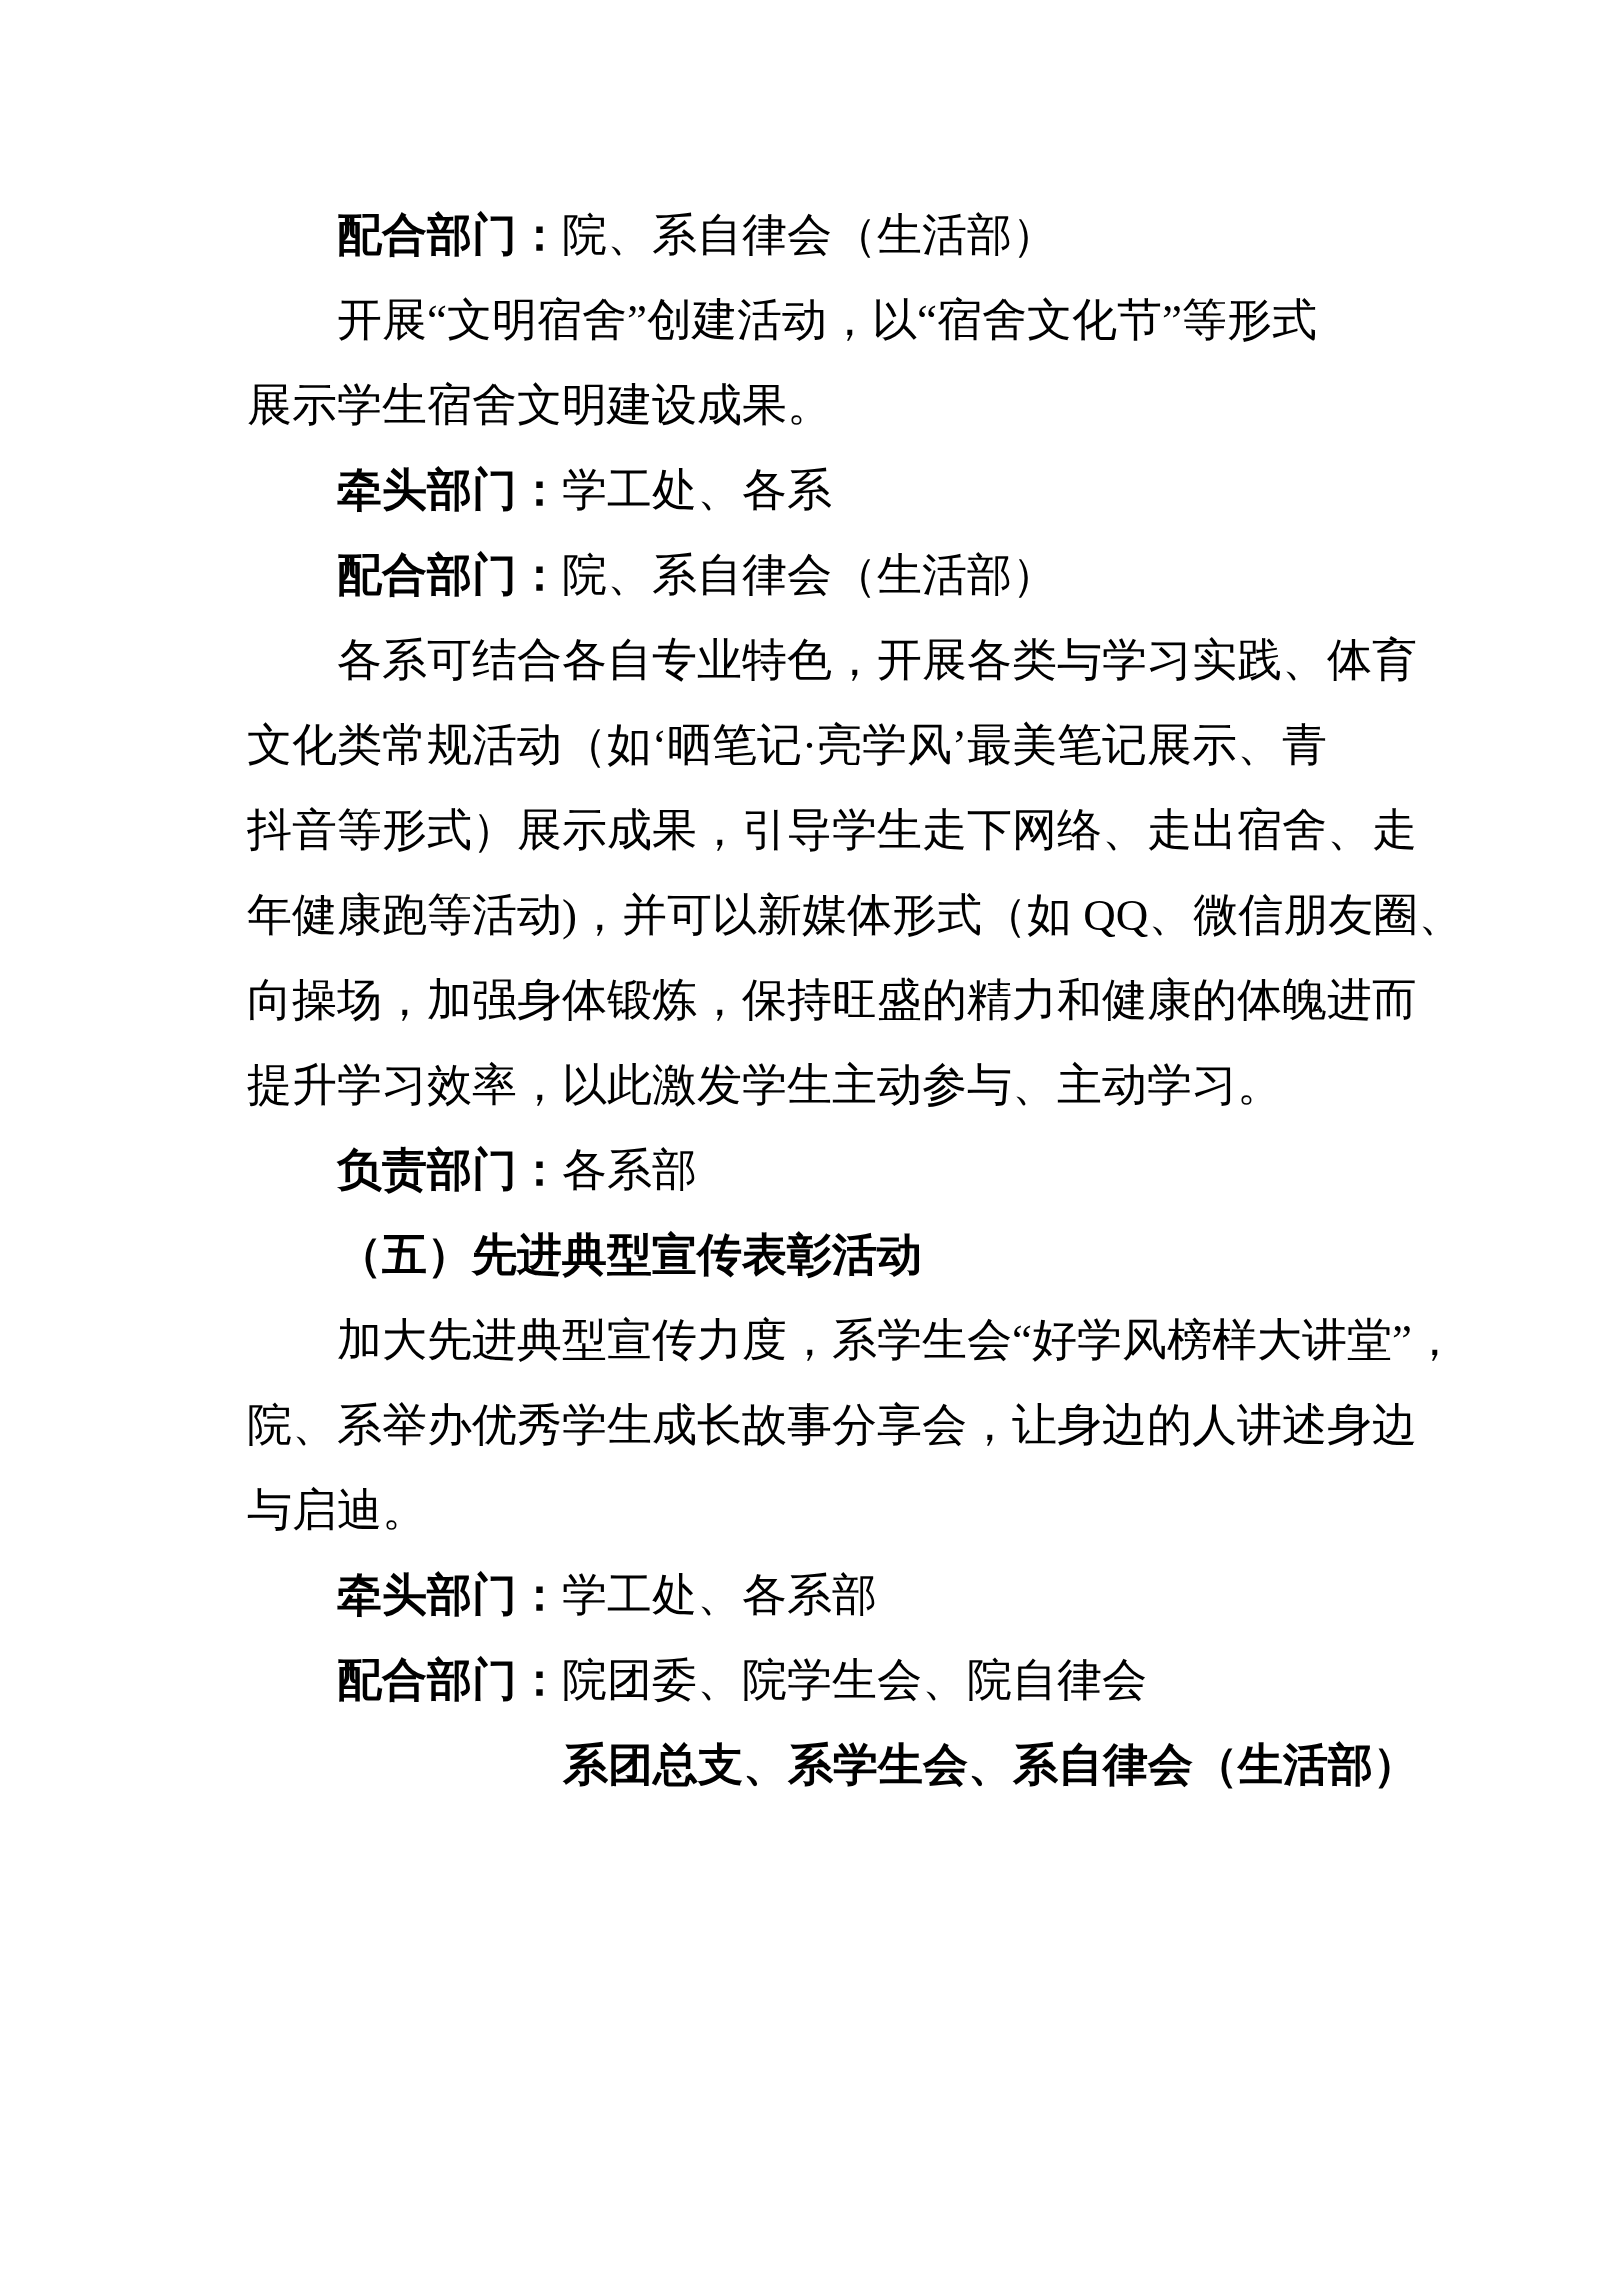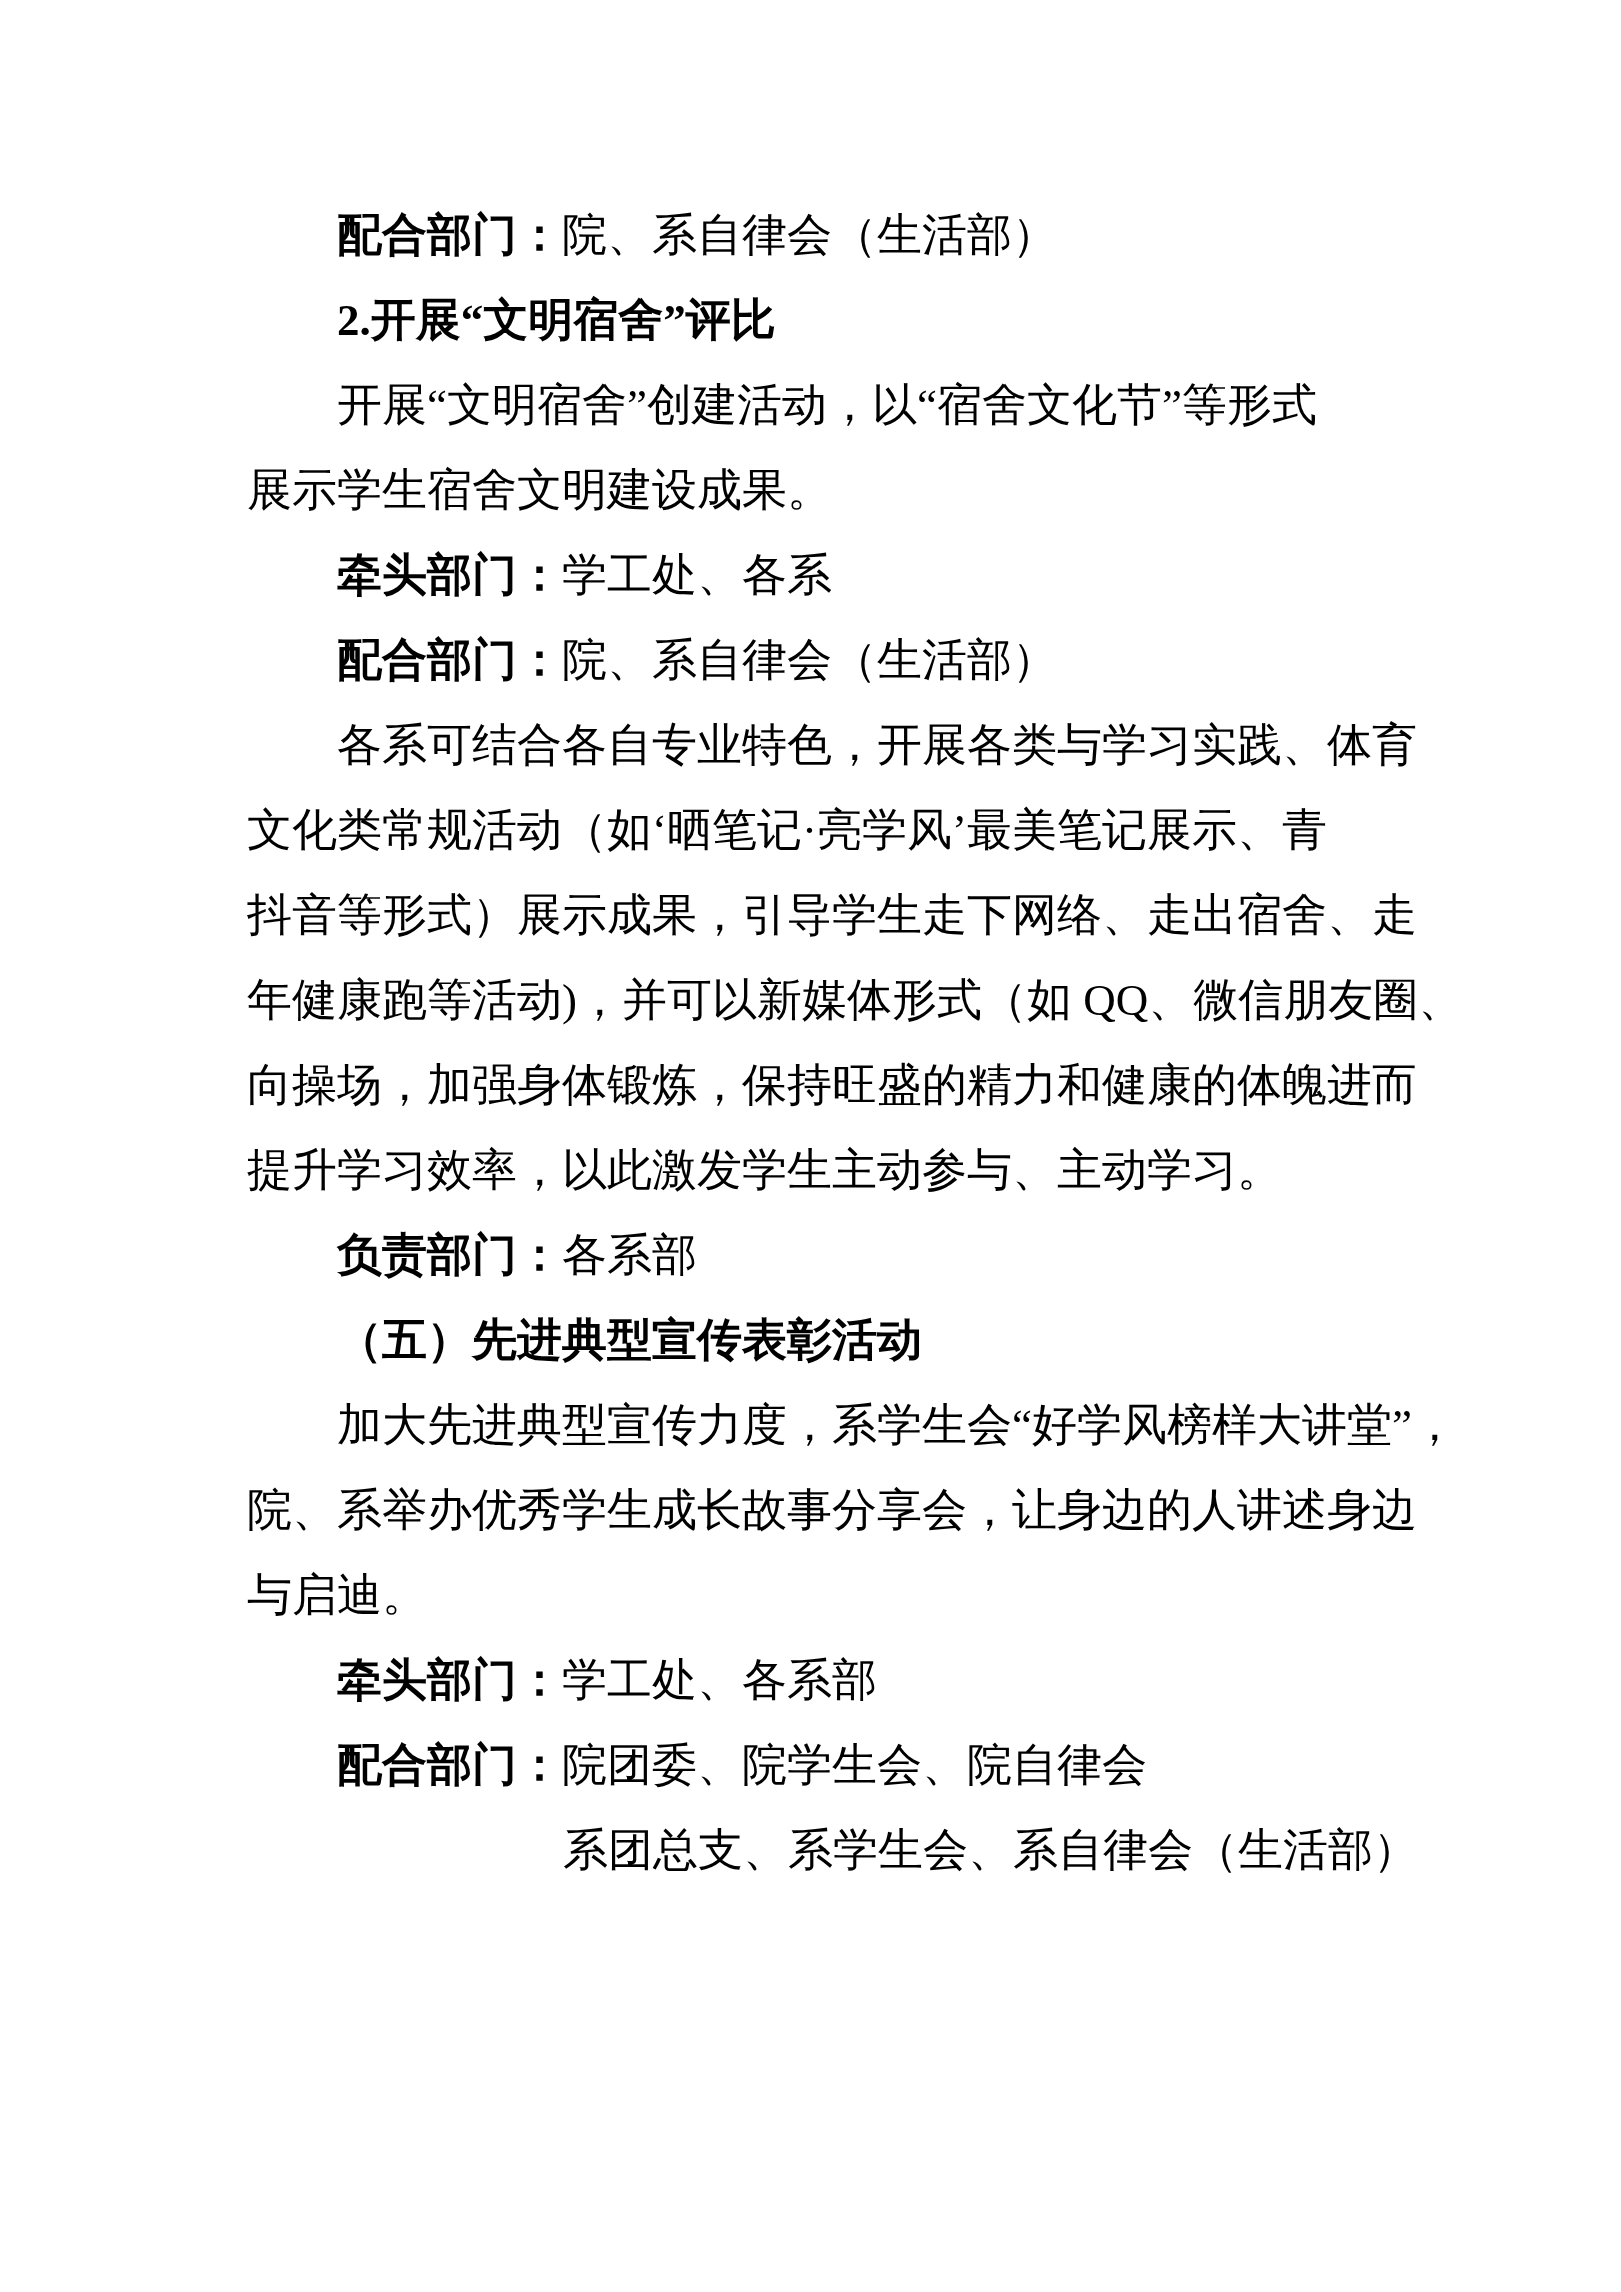--- a/index.html
+++ b/index.html
@@ -23,34 +23,33 @@
     width: 1274px;
   }
   .line {
     font-size: 45px;
     line-height: 85px;
     white-space: nowrap;
     letter-spacing: 0;
   }
   .ind-0 { padding-left: 0; }
   .ind-2 { padding-left: 90px; }
-  .ind-7 { padding-left: 316px; }
+  .ind-7 { padding-left: 316px; font-weight: bold; }
   .bold, .lbl {
     font-weight: bold;
   }
 </style>
 </head>
 <body>
 
 <div class="page">
   <div class="content">
 
     <div class="line ind-2"><span class="lbl">配合部门：</span><span>院、系自律会（生活部）</span></div>
 
-    <div class="line ind-2 bold"><span>2.开展“文明宿舍”评比</span></div>
 
     <div class="line ind-2"><span>开展“文明宿舍”创建活动，以“宿舍文化节”等形式</span></div>
     <div class="line ind-0"><span>展示学生宿舍文明建设成果。</span></div>
 
     <div class="line ind-2"><span class="lbl">牵头部门：</span><span>学工处、各系</span></div>
 
     <div class="line ind-2"><span class="lbl">配合部门：</span><span>院、系自律会（生活部）</span></div>
 
 
     <div class="line ind-2"><span>各系可结合各自专业特色，开展各类与学习实践、体育</span></div>

